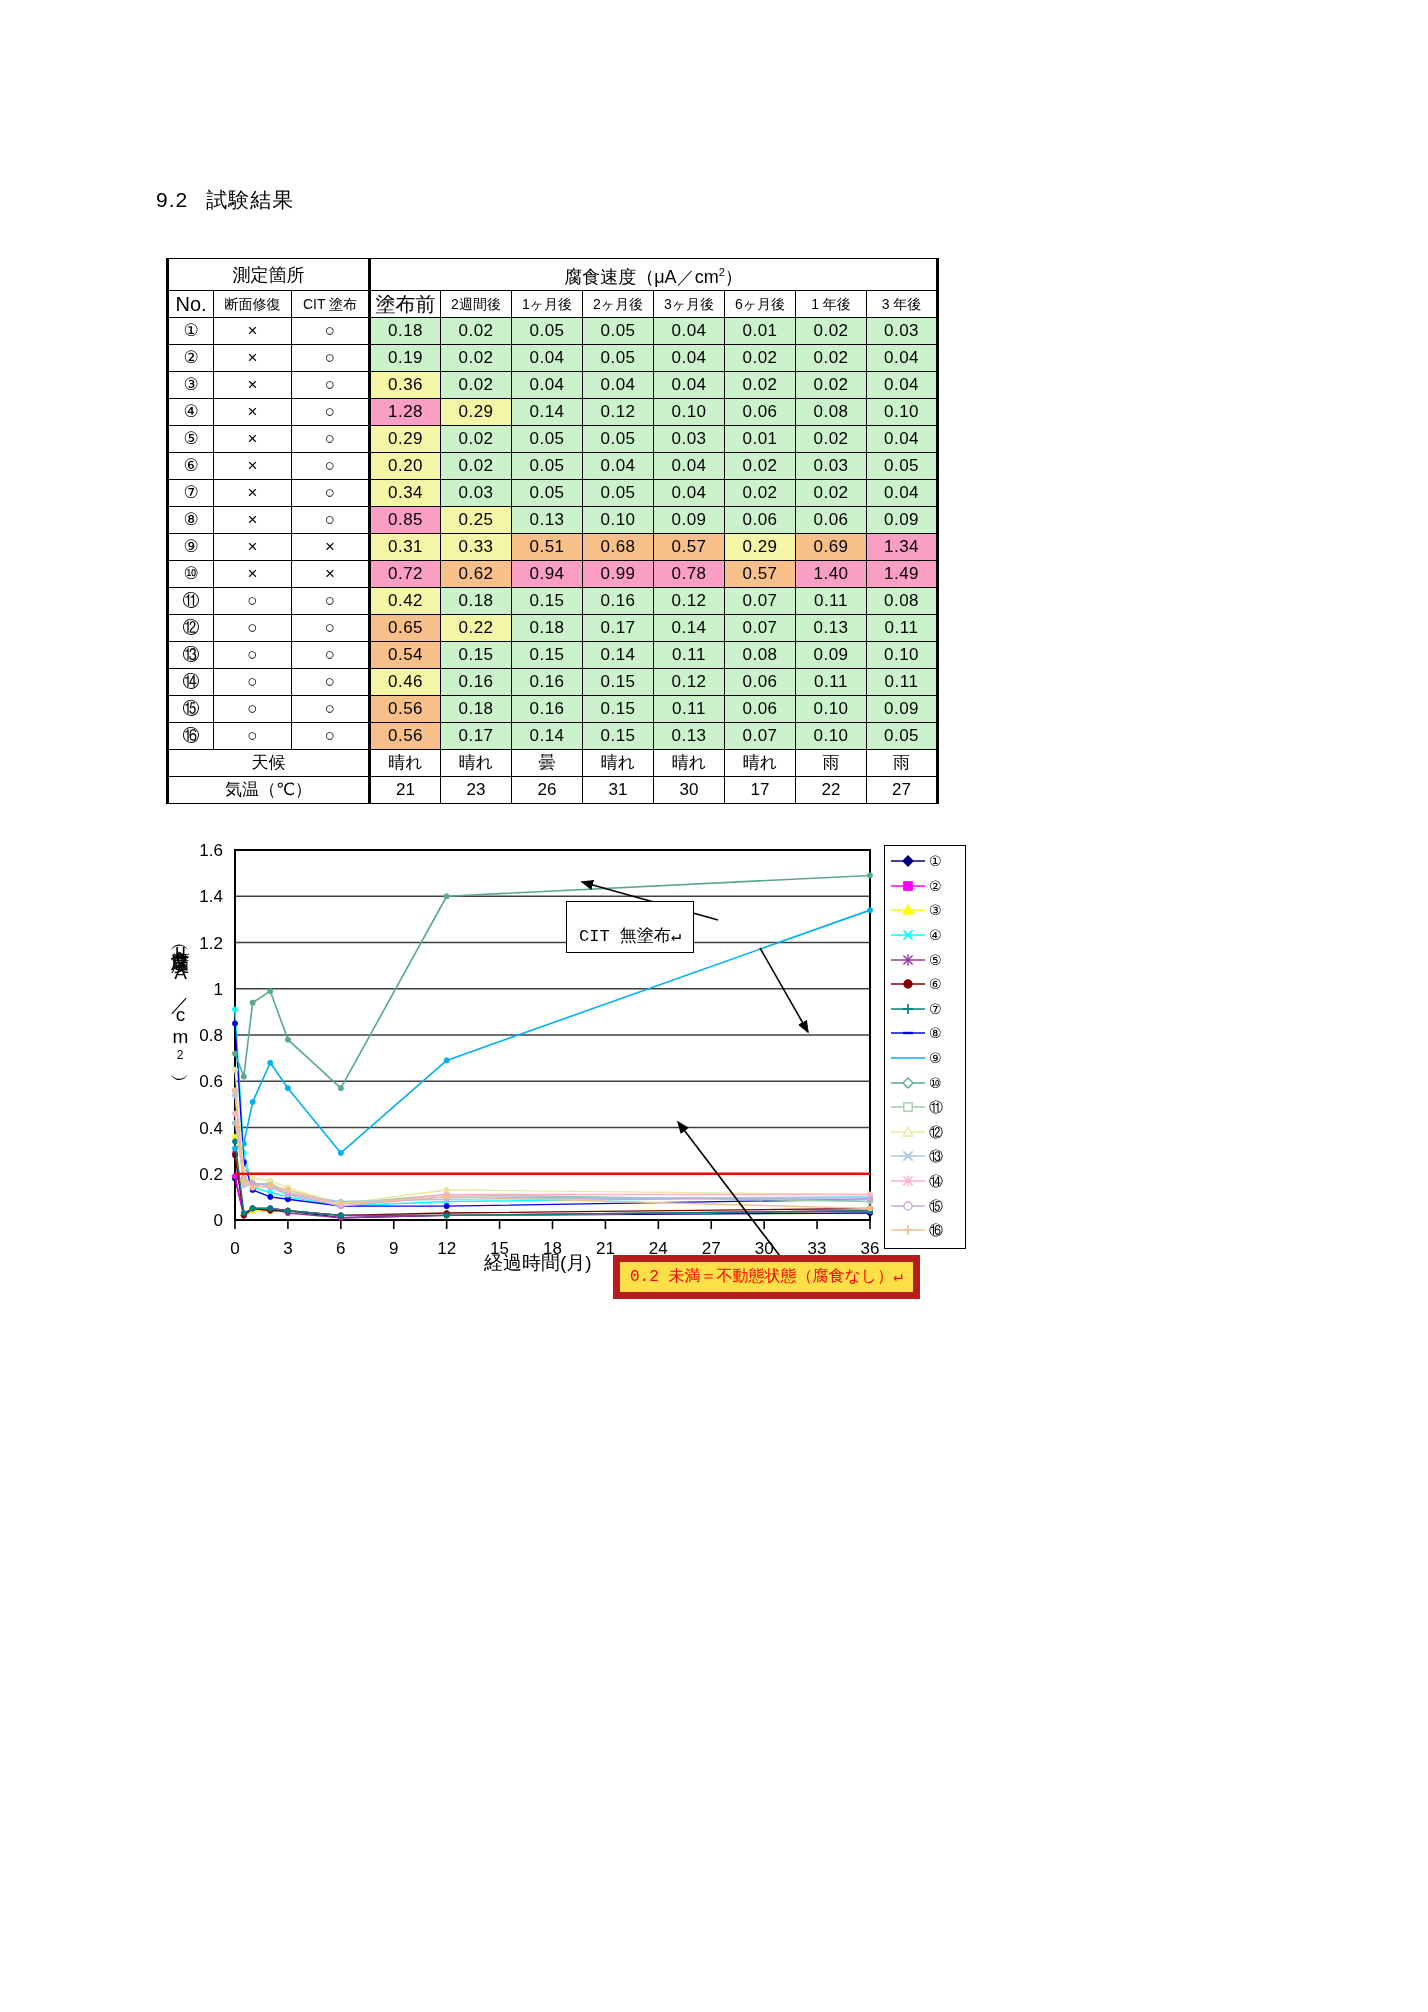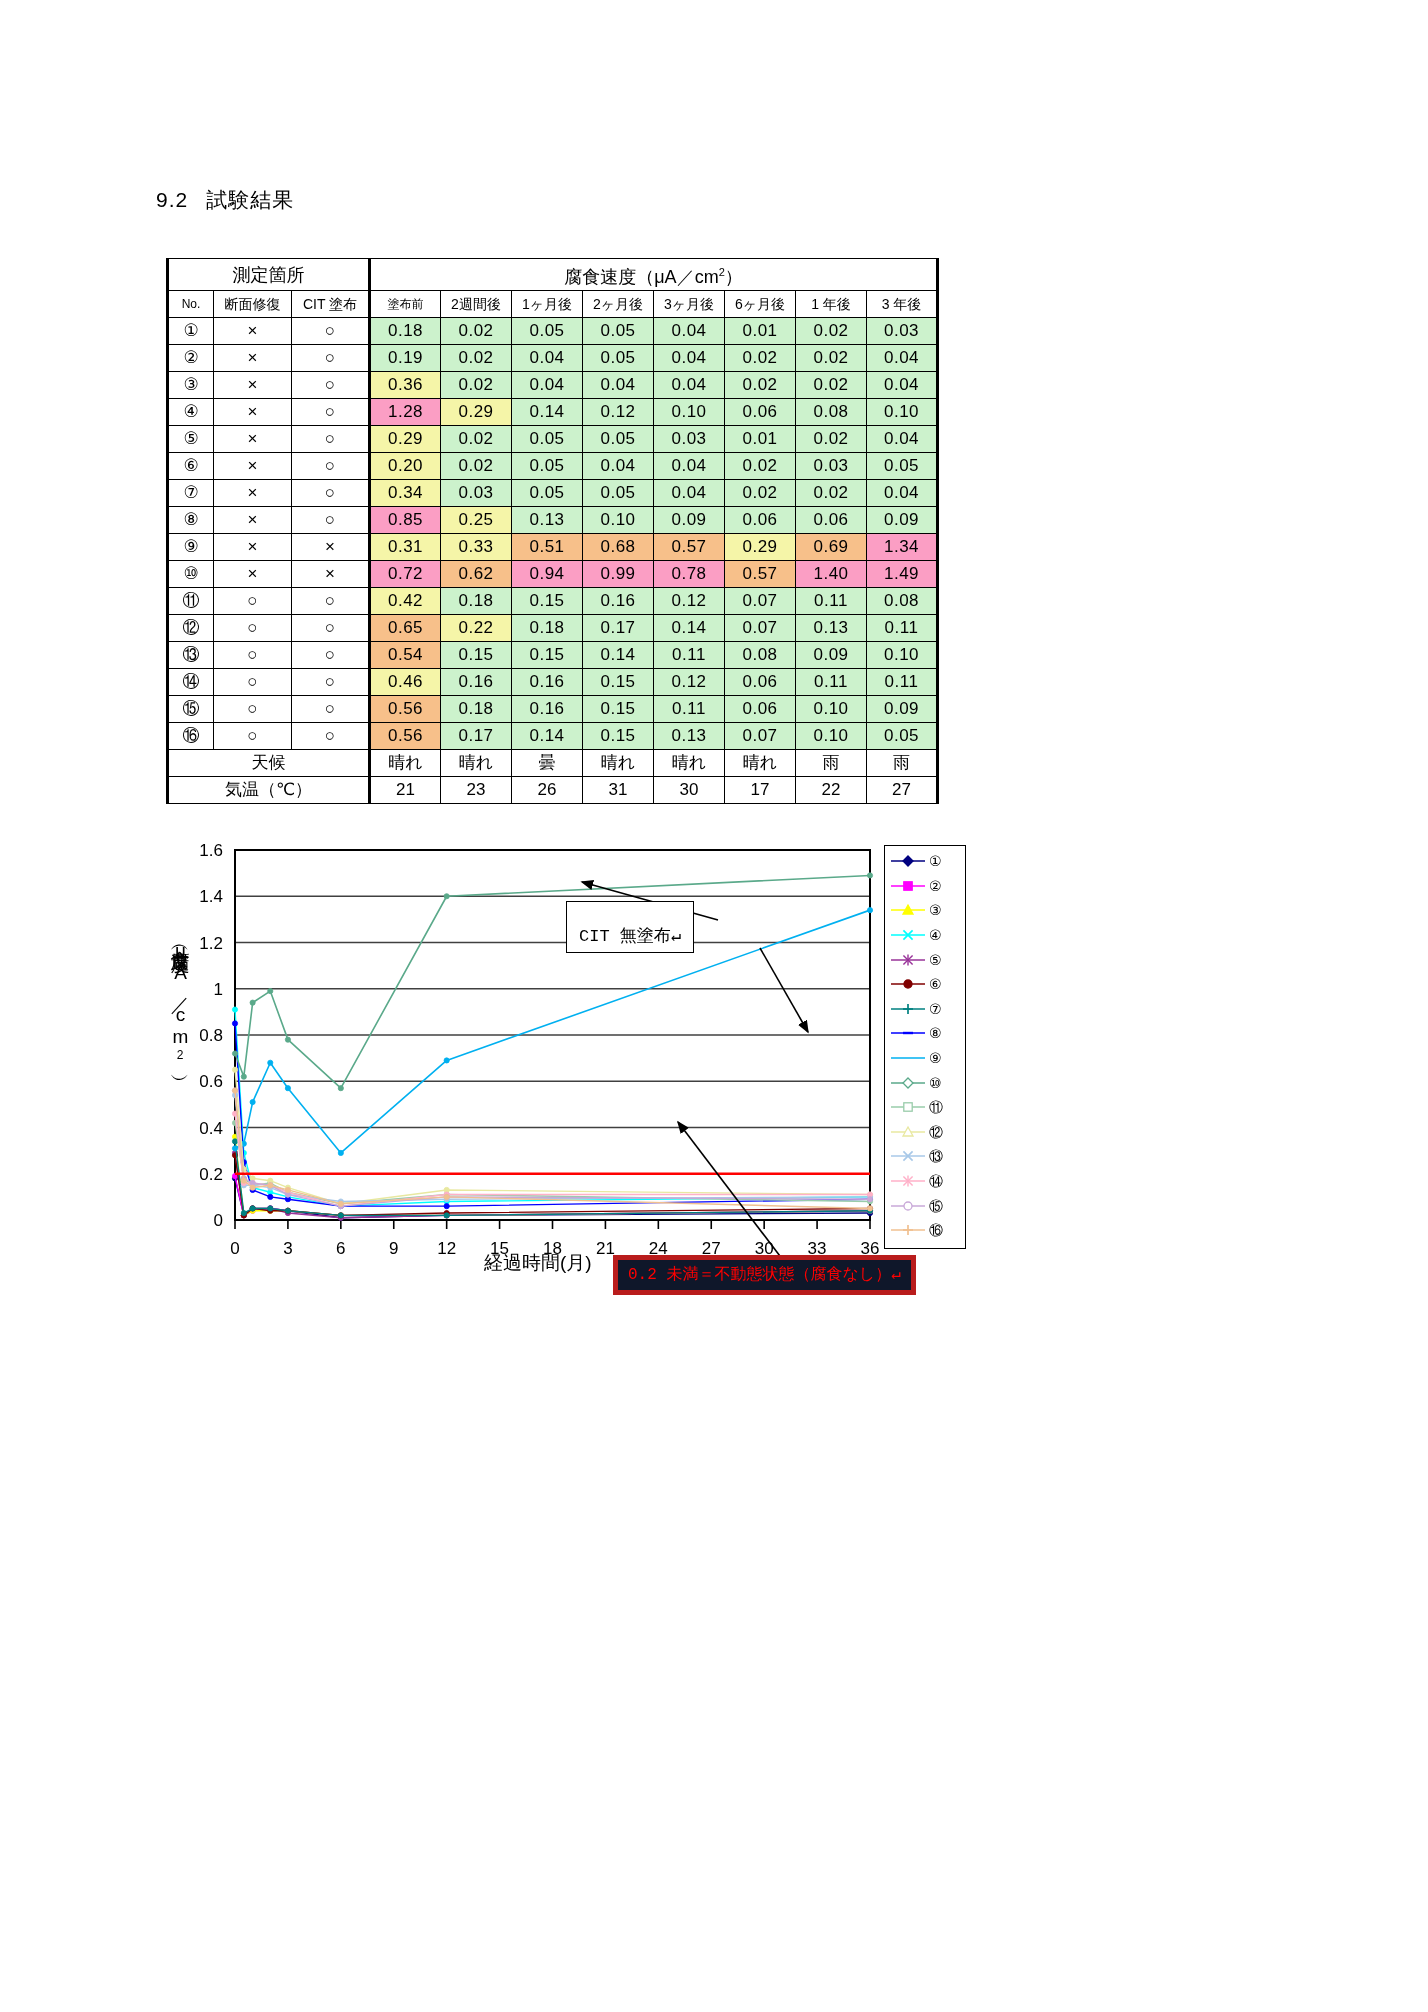--- a/index.html
+++ b/index.html
@@ -39,21 +39,21 @@
   }
   .col-no{width:46px;}
   .col-mark{width:78px;}
   .col-val{width:71px;}
   .thick-top td,.thick-top th{border-top:3px solid #000;}
   .thick-bottom td,.thick-bottom th{border-bottom:3px solid #000;}
   .thick-left{border-left:3px solid #000 !important;}
   .thick-right{border-right:3px solid #000 !important;}
   .hdr-top{height:30px;line-height:30px;font-size:18px;}
   .hdr-sub{height:25px;line-height:25px;font-size:14px;}
-  .hdr-sub.big{font-size:12px;}
+  .hdr-sub.big{font-size:20px;}
   .sup{font-size:11px;vertical-align:super;}
   .v{font-size:17px;letter-spacing:0.5px;}
   .mark{font-size:17px;}
   .c-green{background:#ccf2cc;}
   .c-yellow{background:#f5f5a8;}
   .c-orange{background:#f7c08a;}
   .c-pink{background:#fb9ec4;}
   .foot-label{font-size:17px;}
   .foot-cell{font-size:17px;height:29px;line-height:29px;}
 
@@ -81,21 +81,21 @@
   
   .anno-cit{
     position:absolute;left:566px;top:901px;
     border:1px solid #000;background:#fff;
     padding:22px 12px 5px 12px;
     font-size:17px;white-space:nowrap;
     font-family:"Liberation Mono","DejaVu Sans Mono",monospace;
   }
   .anno-red{
     position:absolute;left:613px;top:1255px;
-    border:5px solid #b91c1c;background:#0f172a;
+    border:7px solid #b91c1c;background:#fde047;
     padding:4px 10px 5px 10px;
     color:#ff0000;font-size:16px;white-space:nowrap;
     font-family:"Liberation Mono","DejaVu Sans Mono",monospace;
   }
   .ylabel{
     position:absolute;left:163px;top:935px;
     width:30px;
     font-size:19px;
     writing-mode:vertical-rl;
     text-orientation:upright;

